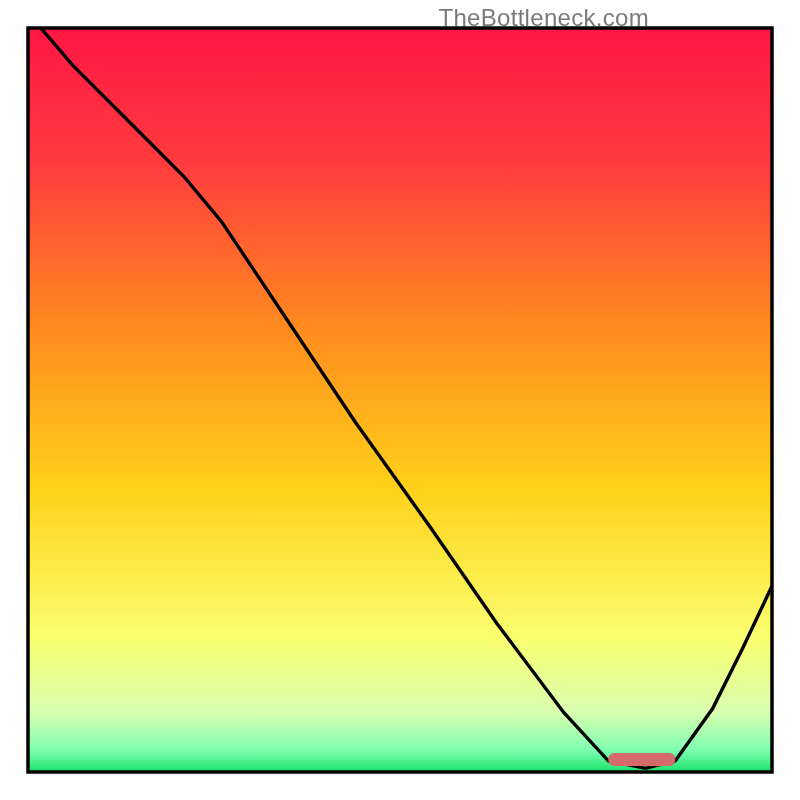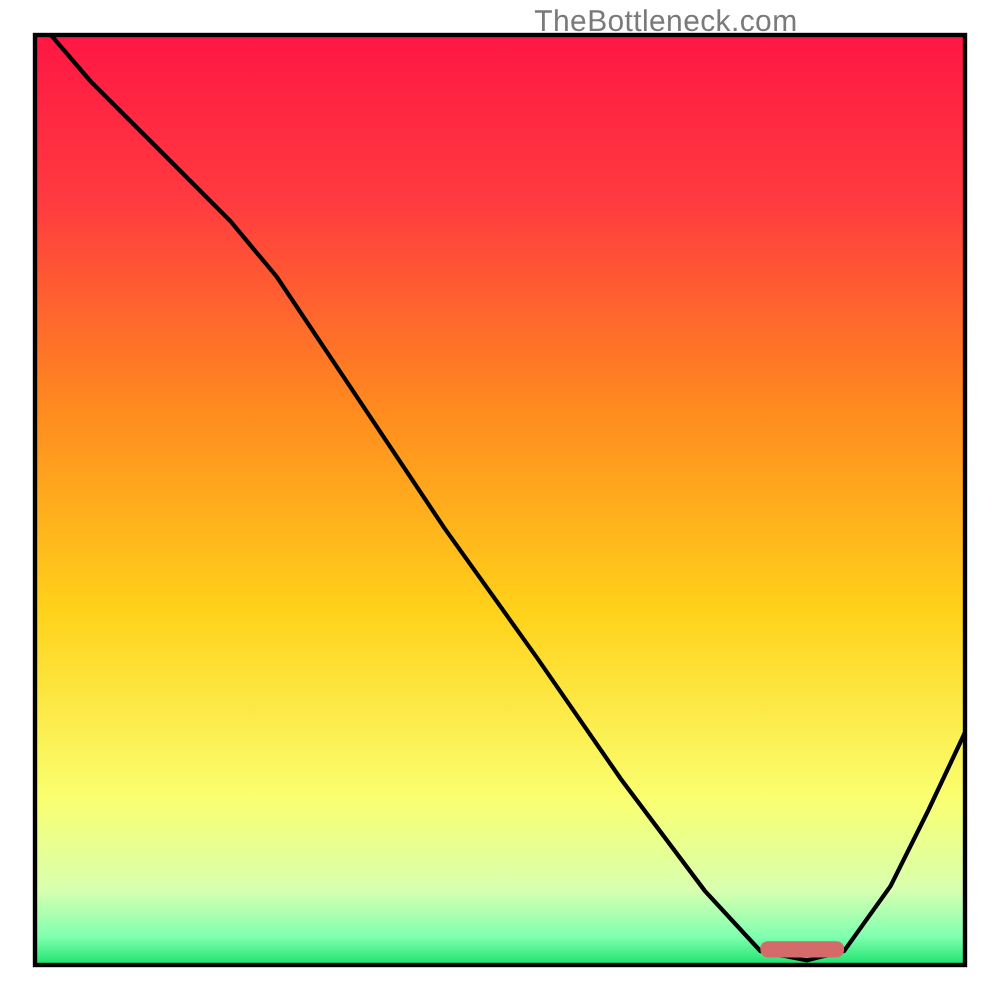--- a/index.html
+++ b/index.html
@@ -8,20 +8,21 @@
     width: 800px;
     height: 800px;
     background: #ffffff;
     font-family: Arial, Helvetica, sans-serif;
     overflow: hidden;
   }
   .frame {
     position: relative;
     width: 648px;
     height: 800px;
+    padding-left: 11px;
   }
   .watermark {
     position: absolute;
     top: 4px;
     right: 10px;
     font-size: 24px;
     color: #7a7a7a;
     font-weight: 500;
     letter-spacing: 0.3px;
     z-index: 4;

